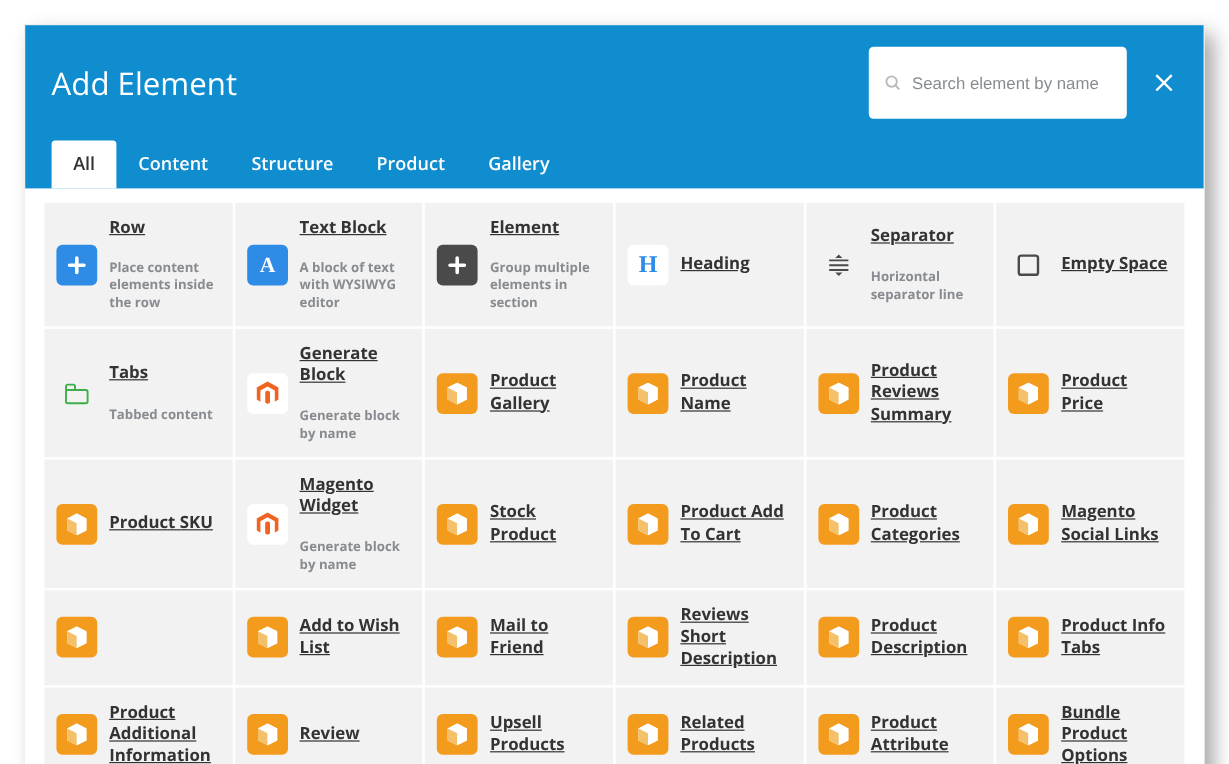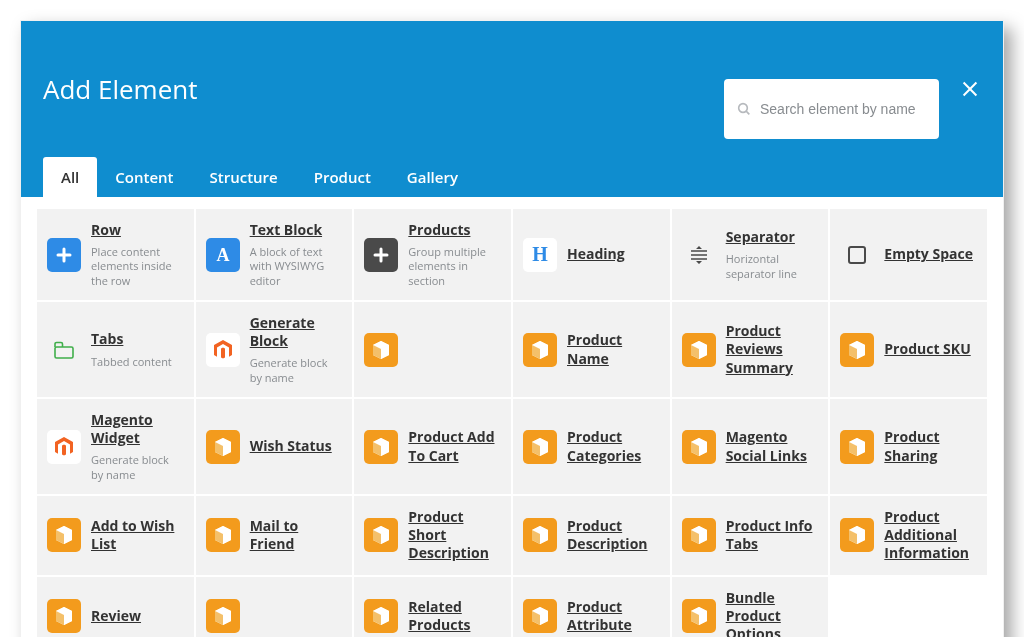--- a/index.html
+++ b/index.html
@@ -39,21 +39,20 @@
       gap: 20px;
     }
 
     .search {
       display: flex;
       align-items: center;
       background: #fff;
       border-radius: 4px;
       padding: 22px 12px;
       width: 215px;
-      margin-top: 40px;
     }
 
     .search svg { flex: 0 0 auto; margin-right: 8px; }
 
     .search input {
       border: none;
       outline: none;
       font-size: 14px;
       color: #555;
       width: 100%;
@@ -125,21 +124,22 @@
       font-weight: 700;
       color: #333;
       line-height: 1.3;
       text-decoration: underline;
     }
 
     .tile-desc {
       font-size: 11px;
       color: #888c90;
       line-height: 1.3;
-      margin-top: 6px;
+      margin-top: 18px;
+      font-weight: bold;
     }
 
     .empty-tile { background: transparent; cursor: default; }
 
     .ic-blue  { background: #2e8be6; }
     .ic-dark  { background: #4a4a4a; }
     .ic-orange{ background: #f39b1d; }
     .ic-white { background: #fff; }
     .ic-none  { background: transparent; }
   </style>
@@ -197,21 +197,21 @@
             <div class="tile-desc">A block of text with WYSIWYG editor</div>
           </div>
         </div>
         <div class="tile">
           <div class="tile-icon ic-dark">
             <svg width="24" height="24" viewBox="0 0 24 24">
               <use href="#i-plus"></use>
             </svg>
           </div>
           <div class="tile-text">
-            <div class="tile-title">Products</div>
+            <div class="tile-title">Element</div>
             <div class="tile-desc">Group multiple elements in section</div>
           </div>
         </div>
         <div class="tile">
           <div class="tile-icon ic-white">
             <svg width="24" height="24" viewBox="0 0 24 24">
               <use href="#i-heading"></use>
             </svg>
           </div>
           <div class="tile-text">
@@ -260,39 +260,52 @@
             <div class="tile-title">Generate Block</div>
             <div class="tile-desc">Generate block by name</div>
           </div>
         </div>
         <div class="tile">
           <div class="tile-icon ic-orange">
             <svg width="24" height="24" viewBox="0 0 24 24">
               <use href="#i-box"></use>
             </svg>
           </div>
+          <div class="tile-text">
+            <div class="tile-title">Product Gallery</div>
+          </div>
         </div>
         <div class="tile">
           <div class="tile-icon ic-orange">
             <svg width="24" height="24" viewBox="0 0 24 24">
               <use href="#i-box"></use>
             </svg>
           </div>
           <div class="tile-text">
             <div class="tile-title">Product Name</div>
           </div>
         </div>
         <div class="tile">
           <div class="tile-icon ic-orange">
             <svg width="24" height="24" viewBox="0 0 24 24">
               <use href="#i-box"></use>
             </svg>
           </div>
           <div class="tile-text">
             <div class="tile-title">Product Reviews Summary</div>
+          </div>
+        </div>
+        <div class="tile">
+          <div class="tile-icon ic-orange">
+            <svg width="24" height="24" viewBox="0 0 24 24">
+              <use href="#i-box"></use>
+            </svg>
+          </div>
+          <div class="tile-text">
+            <div class="tile-title">Product Price</div>
           </div>
         </div>
         <div class="tile">
           <div class="tile-icon ic-orange">
             <svg width="24" height="24" viewBox="0 0 24 24">
               <use href="#i-box"></use>
             </svg>
           </div>
           <div class="tile-text">
             <div class="tile-title">Product SKU</div>
@@ -309,21 +322,21 @@
             <div class="tile-desc">Generate block by name</div>
           </div>
         </div>
         <div class="tile">
           <div class="tile-icon ic-orange">
             <svg width="24" height="24" viewBox="0 0 24 24">
               <use href="#i-box"></use>
             </svg>
           </div>
           <div class="tile-text">
-            <div class="tile-title">Wish Status</div>
+            <div class="tile-title">Stock Product</div>
           </div>
         </div>
         <div class="tile">
           <div class="tile-icon ic-orange">
             <svg width="24" height="24" viewBox="0 0 24 24">
               <use href="#i-box"></use>
             </svg>
           </div>
           <div class="tile-text">
             <div class="tile-title">Product Add To Cart</div>
@@ -348,23 +361,20 @@
           <div class="tile-text">
             <div class="tile-title">Magento Social Links</div>
           </div>
         </div>
         <div class="tile">
           <div class="tile-icon ic-orange">
             <svg width="24" height="24" viewBox="0 0 24 24">
               <use href="#i-box"></use>
             </svg>
           </div>
-          <div class="tile-text">
-            <div class="tile-title">Product Sharing</div>
-          </div>
         </div>
         <div class="tile">
           <div class="tile-icon ic-orange">
             <svg width="24" height="24" viewBox="0 0 24 24">
               <use href="#i-box"></use>
             </svg>
           </div>
           <div class="tile-text">
             <div class="tile-title">Add to Wish List</div>
           </div>
@@ -379,21 +389,21 @@
             <div class="tile-title">Mail to Friend</div>
           </div>
         </div>
         <div class="tile">
           <div class="tile-icon ic-orange">
             <svg width="24" height="24" viewBox="0 0 24 24">
               <use href="#i-box"></use>
             </svg>
           </div>
           <div class="tile-text">
-            <div class="tile-title">Product Short Description</div>
+            <div class="tile-title">Reviews Short Description</div>
           </div>
         </div>
         <div class="tile">
           <div class="tile-icon ic-orange">
             <svg width="24" height="24" viewBox="0 0 24 24">
               <use href="#i-box"></use>
             </svg>
           </div>
           <div class="tile-text">
             <div class="tile-title">Product Description</div>
@@ -427,20 +437,23 @@
           </div>
           <div class="tile-text">
             <div class="tile-title">Review</div>
           </div>
         </div>
         <div class="tile">
           <div class="tile-icon ic-orange">
             <svg width="24" height="24" viewBox="0 0 24 24">
               <use href="#i-box"></use>
             </svg>
+          </div>
+          <div class="tile-text">
+            <div class="tile-title">Upsell Products</div>
           </div>
         </div>
         <div class="tile">
           <div class="tile-icon ic-orange">
             <svg width="24" height="24" viewBox="0 0 24 24">
               <use href="#i-box"></use>
             </svg>
           </div>
           <div class="tile-text">
             <div class="tile-title">Related Products</div>

